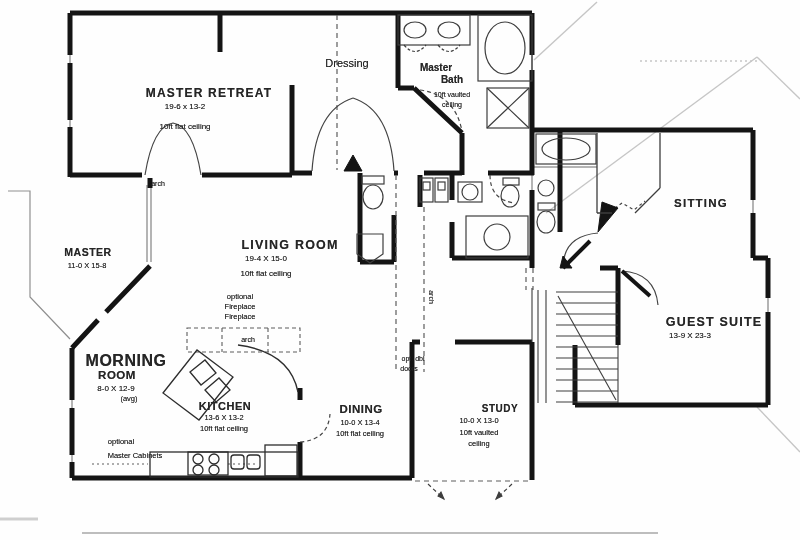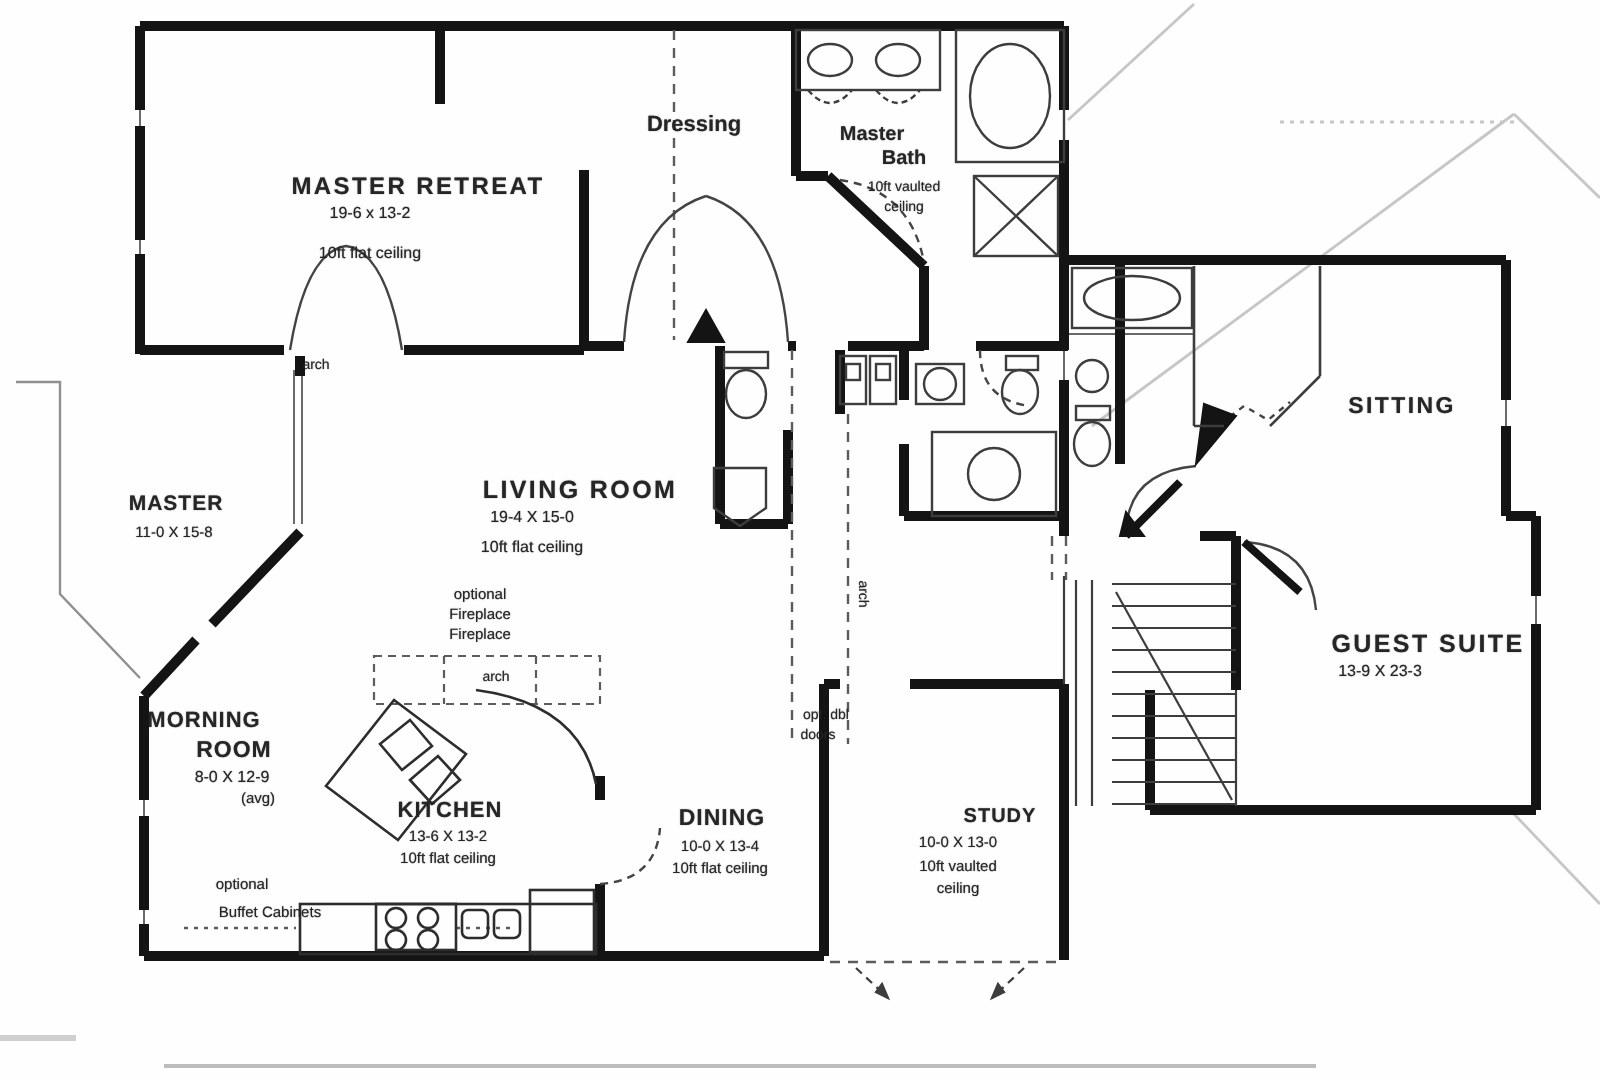--- a/index.html
+++ b/index.html
@@ -177,21 +177,21 @@
     <polygon points="444,499 438,496 441,492"></polygon>
     <path d="M512,484 L496,499" stroke-dasharray="4 3" fill="none"></path>
     <polygon points="496,499 502,496 499,492"></polygon>
   </g>
 </svg>
 
 <div class="lbl b sp1" style="left:185px;top:93px;font-size:12px">MASTER RETREAT</div>
 <div class="lbl" style="left:185px;top:107px;font-size:8px">19-6 x 13-2</div>
 <div class="lbl" style="left:185px;top:127px;font-size:8px">10ft flat ceiling</div>
 
-<div class="lbl" style="left:347px;top:63px;font-size:11px;font-weight:700">Dressing</div>
+<div class="lbl" style="left:347px;top:63px;font-size:11px;font-weight:400">Dressing</div>
 
 <div class="lbl b" style="left:436px;top:68px;font-size:10px">Master</div>
 <div class="lbl b" style="left:452px;top:80px;font-size:10px">Bath</div>
 <div class="lbl" style="left:452px;top:94px;font-size:7px">10ft vaulted</div>
 <div class="lbl" style="left:452px;top:104px;font-size:7px">ceiling</div>
 
 <div class="lbl b sp2" style="left:88px;top:252px;font-size:10.5px">MASTER</div>
 <div class="lbl" style="left:87px;top:266px;font-size:7.5px">11-0 X 15-8</div>
 
 <div class="lbl b sp1" style="left:266px;top:245px;font-size:12.5px">LIVING ROOM</div>
@@ -203,31 +203,31 @@
 <div class="lbl" style="left:240px;top:317px;font-size:7.5px">Fireplace</div>
 <div class="lbl" style="left:248px;top:339px;font-size:7px">arch</div>
 <div class="lbl" style="left:158px;top:183px;font-size:7px">arch</div>
 <div class="lbl rot" style="left:431px;top:297px;font-size:7px">arch</div>
 
 <div class="lbl b sp1" style="left:677px;top:204px;font-size:11.5px">SITTING</div>
 
 <div class="lbl b sp1" style="left:690px;top:322px;font-size:12.5px">GUEST SUITE</div>
 <div class="lbl" style="left:690px;top:336px;font-size:8px">13-9 X 23-3</div>
 
-<div class="lbl b sp2" style="left:102px;top:361px;font-size:11px">MORNING</div>
+<div class="lbl b sp2" style="left:126px;top:361px;font-size:16px">MORNING</div>
 <div class="lbl b sp2" style="left:117px;top:376px;font-size:11.5px">ROOM</div>
 <div class="lbl" style="left:116px;top:389px;font-size:8px">8-0 X 12-9</div>
 <div class="lbl" style="left:129px;top:399px;font-size:7.5px">(avg)</div>
 
 <div class="lbl b sp2" style="left:225px;top:406px;font-size:11px">KITCHEN</div>
 <div class="lbl" style="left:224px;top:418px;font-size:7.5px">13-6 X 13-2</div>
 <div class="lbl" style="left:224px;top:429px;font-size:7.5px">10ft flat ceiling</div>
 
 <div class="lbl" style="left:121px;top:442px;font-size:7.5px">optional</div>
-<div class="lbl" style="left:135px;top:456px;font-size:7.5px">Buffet Cabinets</div>
+<div class="lbl" style="left:135px;top:456px;font-size:7.5px">Master Cabinets</div>
 
 <div class="lbl b sp2" style="left:361px;top:410px;font-size:11.5px">DINING</div>
 <div class="lbl" style="left:360px;top:423px;font-size:7.5px">10-0 X 13-4</div>
 <div class="lbl" style="left:360px;top:434px;font-size:7.5px">10ft flat ceiling</div>
 
 <div class="lbl b sp2" style="left:500px;top:409px;font-size:10px">STUDY</div>
 <div class="lbl" style="left:479px;top:421px;font-size:7.5px">10-0 X 13-0</div>
 <div class="lbl" style="left:479px;top:433px;font-size:7.5px">10ft vaulted</div>
 <div class="lbl" style="left:479px;top:444px;font-size:7.5px">ceiling</div>
 

